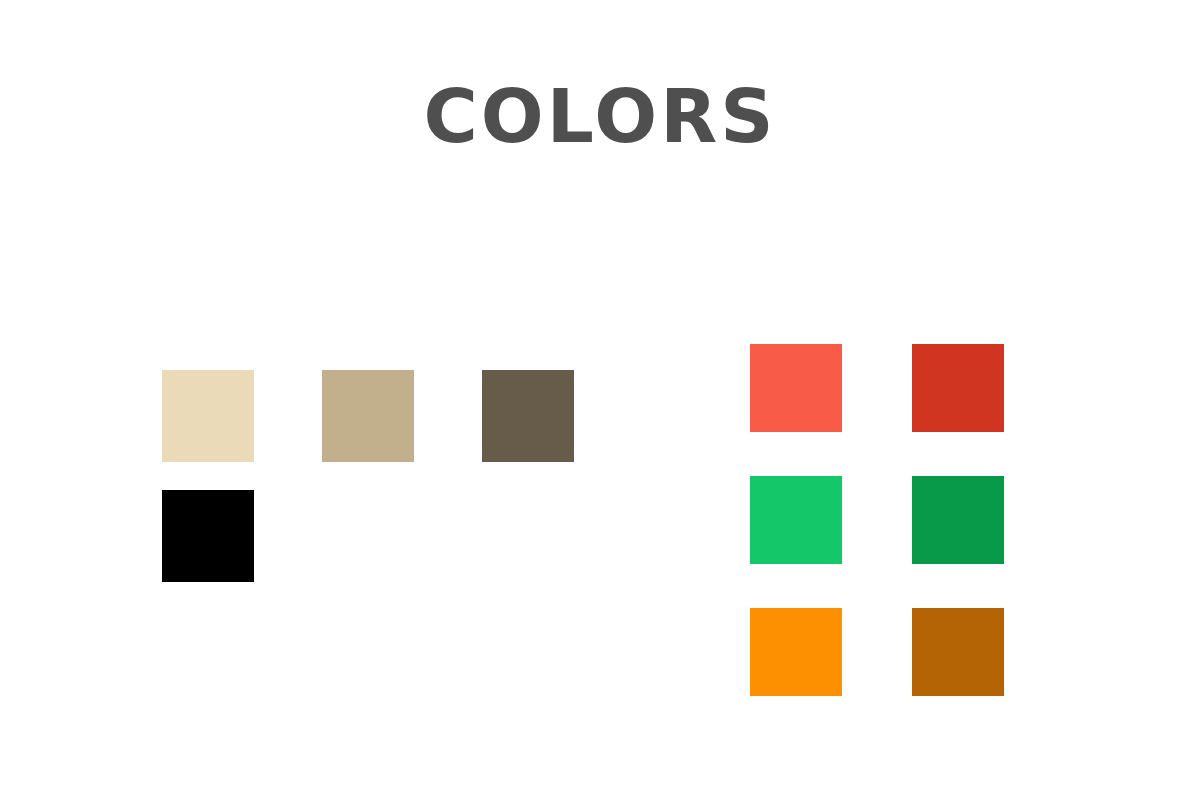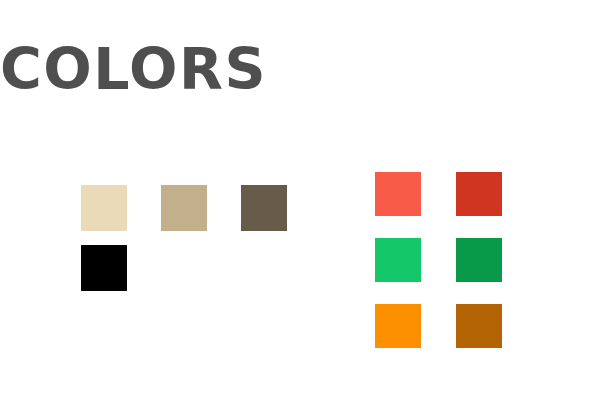--- a/index.html
+++ b/index.html
@@ -20,23 +20,23 @@
     inset: 0;
     background: #FFFFFF;
   }
 
   
   #page-title {
     position: absolute;
     left: 0;
     top: 40px;
     width: 600px;
-    text-align: left;
+    text-align: center;
     font-family: "DejaVu Sans", sans-serif;
-    font-size: 57px;
+    font-size: 37px;
     font-weight: 700;
     letter-spacing: 1.5px;
     color: #4F4F4F;
     line-height: 1.05;
     white-space: pre;
     user-select: none;
   }
 
   
   .swatch-group {

